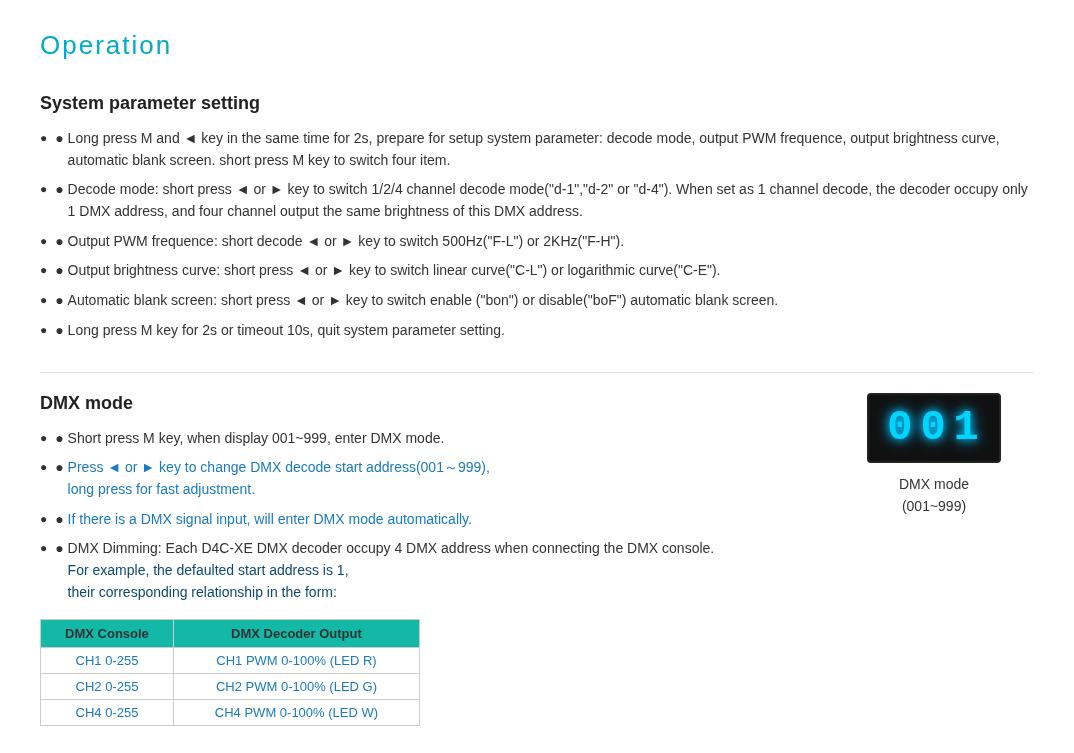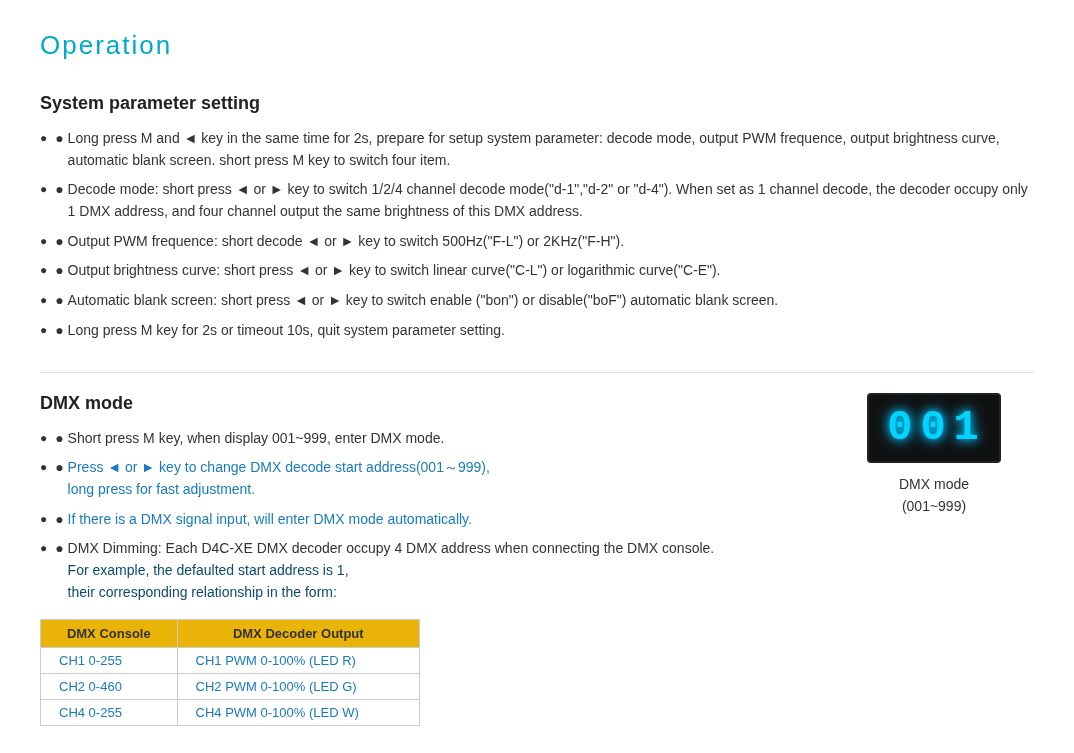--- a/index.html
+++ b/index.html
@@ -94,31 +94,31 @@
     
     .dmx-table-wrapper {
       margin-top: 16px;
     }
     .dmx-table {
       border-collapse: collapse;
       font-size: 13px;
       min-width: 380px;
     }
     .dmx-table th {
-      background: #eab308;
+      background: #14b8a6;
       border: 1px solid #ccc;
       padding: 6px 14px;
       text-align: center;
       font-weight: bold;
       color: #333;
     }
     .dmx-table td {
       border: 1px solid #ccc;
-      padding: 5px 18px;
-      text-align: left;
+      padding: 5px 27px;
+      text-align: center;
     }
     .dmx-table td.console-col {
       color: #1a7abf;
     }
     .dmx-table td.output-col {
       color: #1a7abf;
     }
     .divider {
       border: none;
       border-top: 1px solid #e0e0e0;
@@ -195,21 +195,21 @@
             <th>DMX Console</th>
             <th>DMX Decoder Output</th>
           </tr>
         </thead>
         <tbody id="dmx-table-body">
         <tr>
               <td class="console-col">CH1 0-255</td>
               <td class="output-col">CH1 PWM 0-100% (LED R)</td>
             </tr>
             <tr>
-              <td class="console-col">CH2 0-460</td>
+              <td class="console-col">CH2 0-255</td>
               <td class="output-col">CH2 PWM 0-100% (LED G)</td>
             </tr>
             <tr>
               <td class="console-col">CH4 0-255</td>
               <td class="output-col">CH4 PWM 0-100% (LED W)</td>
             </tr>
           </tbody>
       </table>
     </div>
   </div>

